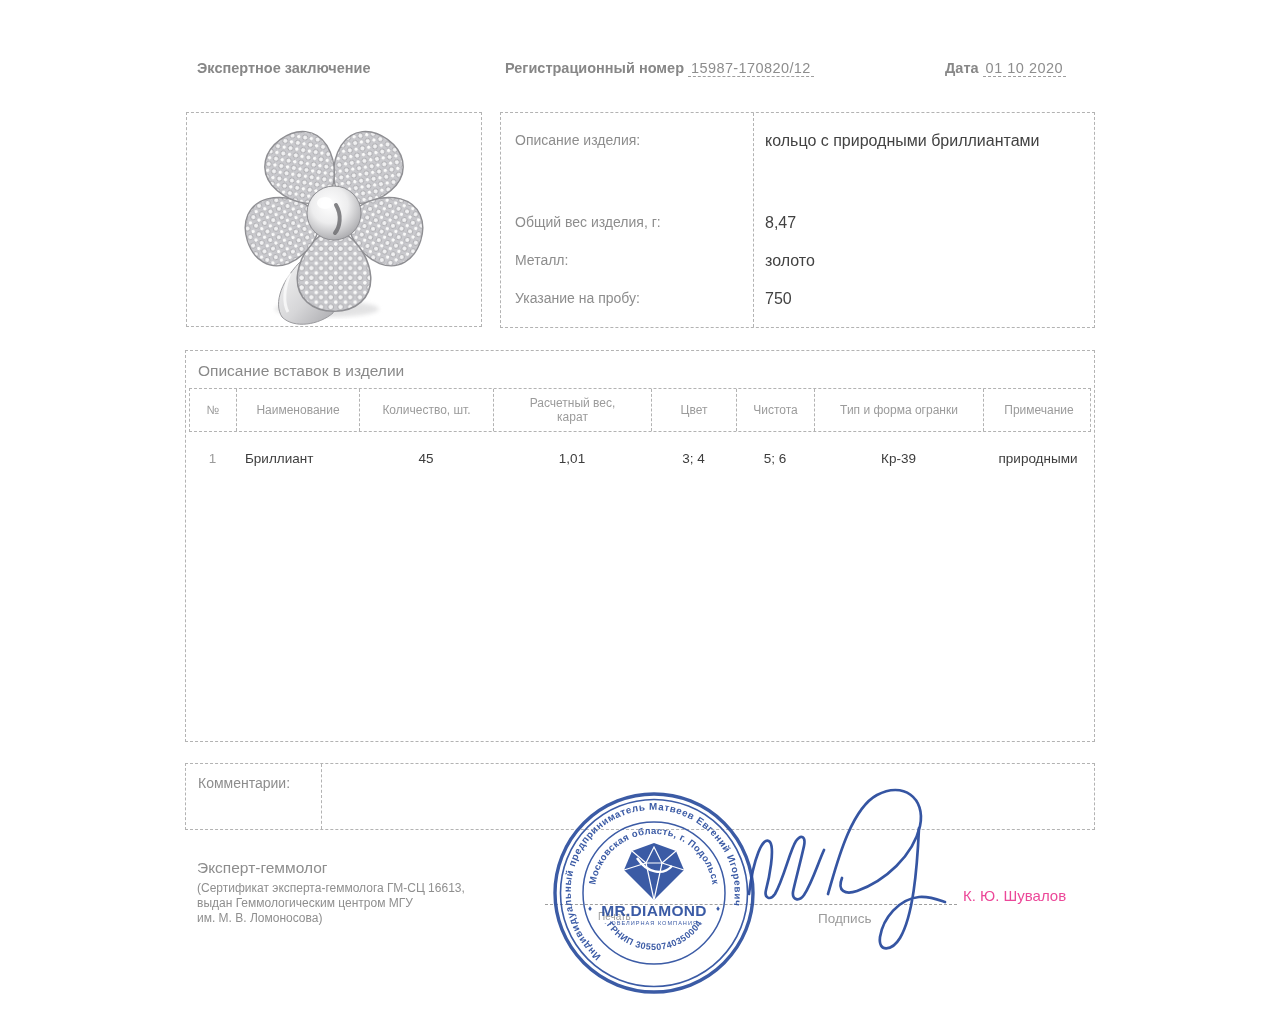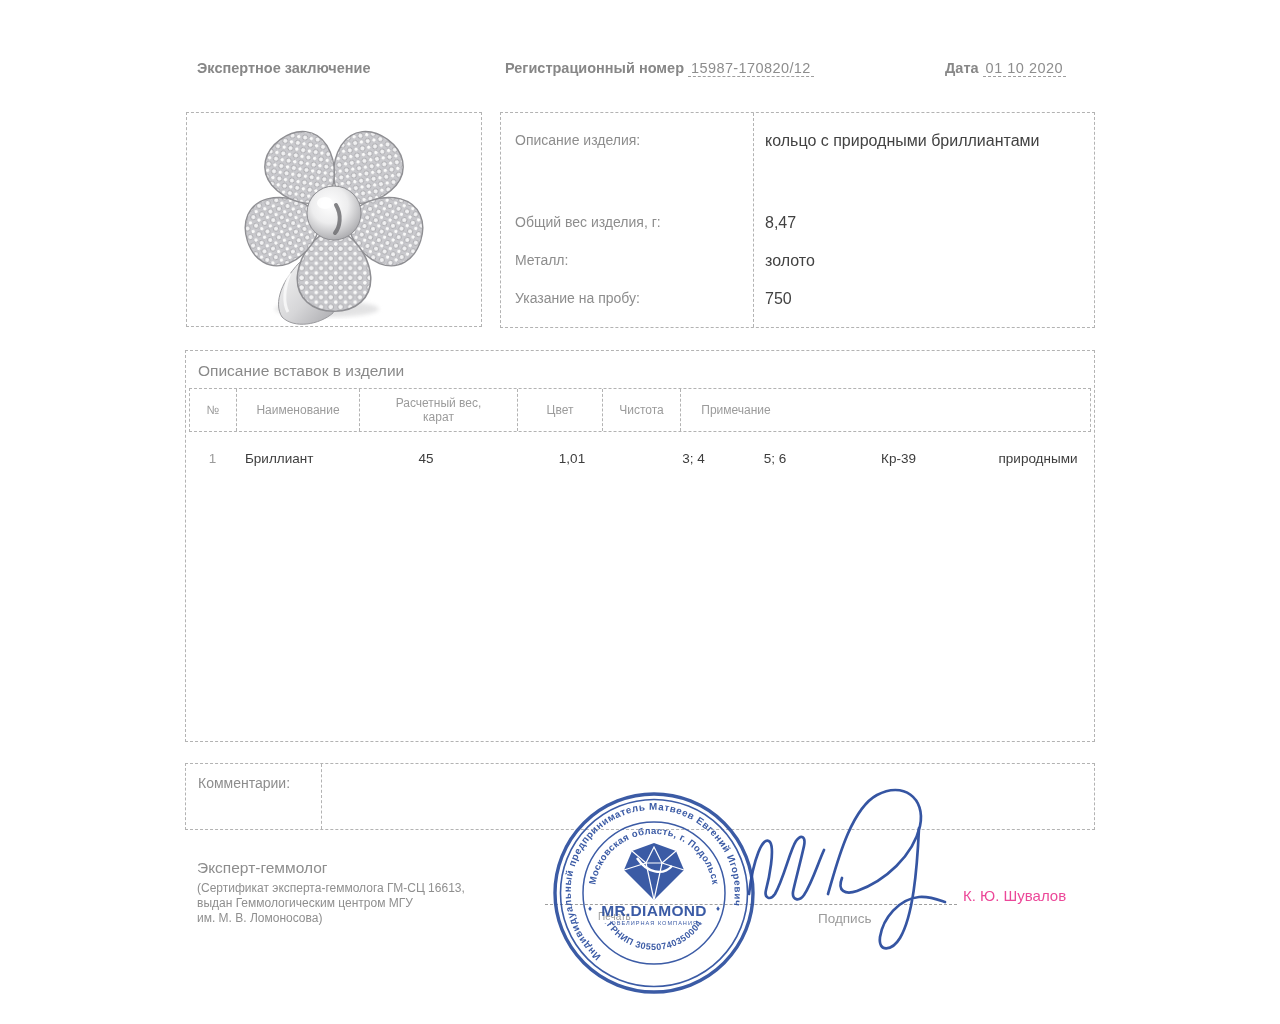--- a/index.html
+++ b/index.html
@@ -116,28 +116,34 @@
 <div class="dashed-box" style="left:185px;top:350px;width:910px;height:392px;">
   <div class="abs" style="left:12px;top:11px;font-size:15.5px;color:#8a8a8a;">Описание вставок в изделии</div>
 
   <div class="thead-row" style="left:3px;top:37px;width:902px;height:44px;">
     <div class="cell c0">
         <span>№</span>
       </div>
     <div class="cell c1">
         <span>Наименование</span>
       </div>
+    <div class="cell c2">
+        <span>Количество, шт.</span>
+      </div>
     <div class="cell c3">
         <span>Расчетный вес, карат</span>
       </div>
     <div class="cell c4">
         <span>Цвет</span>
       </div>
     <div class="cell c5">
         <span>Чистота</span>
+      </div>
+    <div class="cell c6">
+        <span>Тип и форма огранки</span>
       </div>
     <div class="cell c7">
         <span>Примечание</span>
       </div>
   </div>
 
   <div class="trow" style="left:3px;top:96px;width:902px;height:22px;">
     <div class="cell c0">1</div>
     <div class="cell c1">Бриллиант</div>
     <div class="cell c2">45</div>

